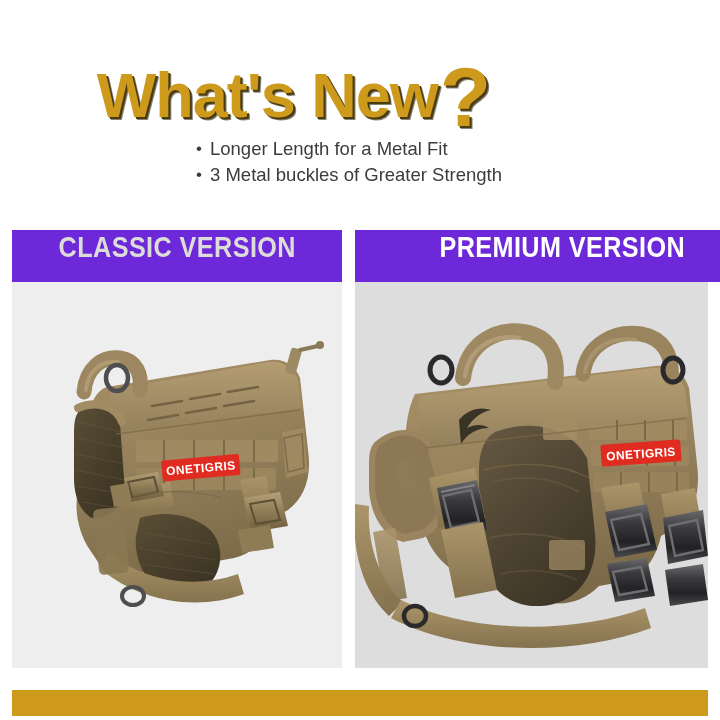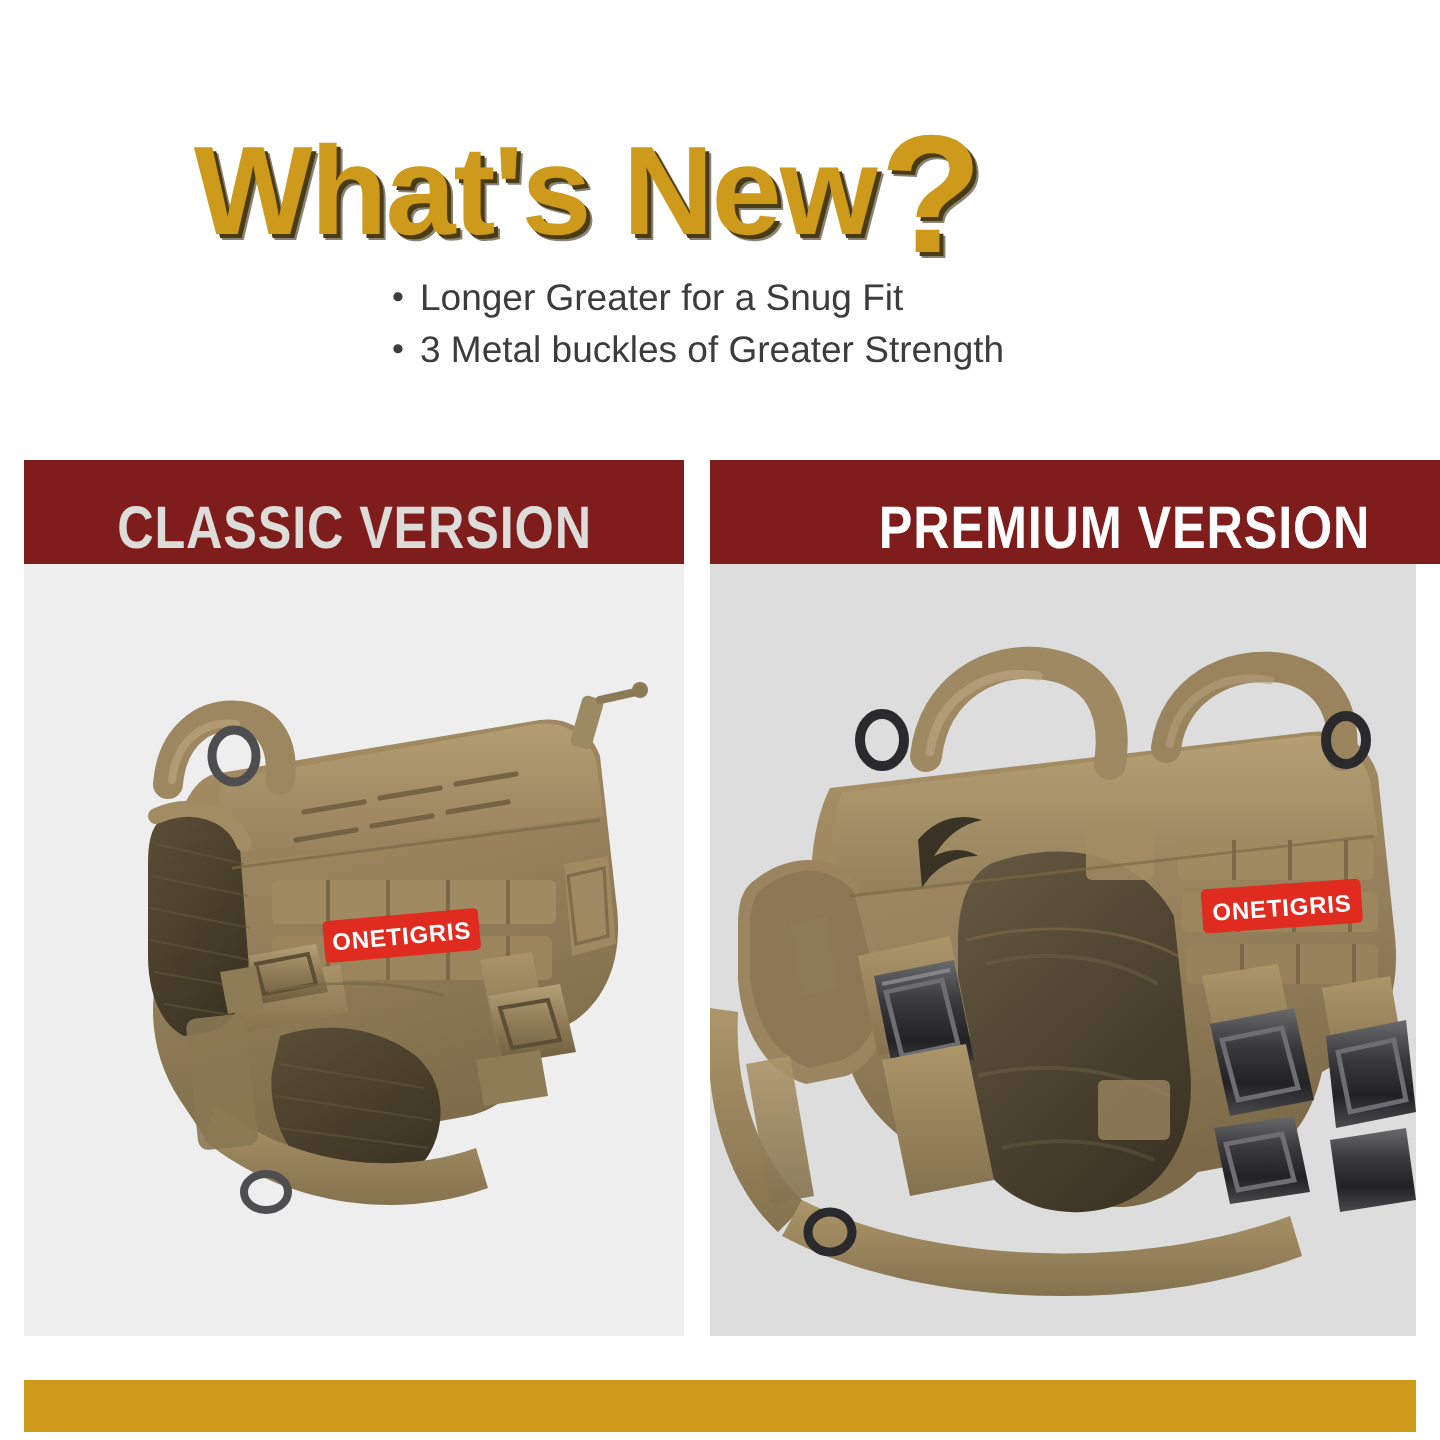--- a/index.html
+++ b/index.html
@@ -35,22 +35,22 @@
     font-size:18.5px;color:#3c3c3c;line-height:23px;
     margin-bottom:3px;
   }
   .bullet-dot{
     width:14px;flex:0 0 14px;font-size:17px;line-height:23px;color:#3c3c3c;
   }
 
   
   .banner{
     position:absolute;top:230px;height:52px;
-    background:#7f1d1d;
-    display:flex;align-items:flex-end;justify-content:center;
+    background:#6d28d9;
+    display:flex;align-items:flex-start;justify-content:center;
     overflow:hidden;
   }
   #banner-classic{left:12px;width:330px;}
   #banner-premium{left:355px;width:353px;padding-left:31px;}
   .banner-text{
     font-family:"Liberation Sans Narrow","Liberation Sans",sans-serif;
     font-weight:bold;font-size:30px;letter-spacing:.5px;
     transform:scaleX(.84);transform-origin:center;
     white-space:nowrap;
   }
@@ -74,21 +74,21 @@
 </head>
 <body>
 
 <div id="title-block">
   <span id="title-main">What's New</span><span id="title-q">?</span>
 </div>
 
 <div id="bullets">
   <div class="bullet-row">
     <span class="bullet-dot">•</span>
-    <span>Longer Greater for a Snug Fit</span>
+    <span>Longer Length for a Metal Fit</span>
   </div>
   <div class="bullet-row">
     <span class="bullet-dot">•</span>
     <span>3 Metal buckles of Greater Strength</span>
   </div>
 </div>
 
 <div class="banner" id="banner-classic">
   <span class="banner-text">CLASSIC VERSION</span>
 </div>

